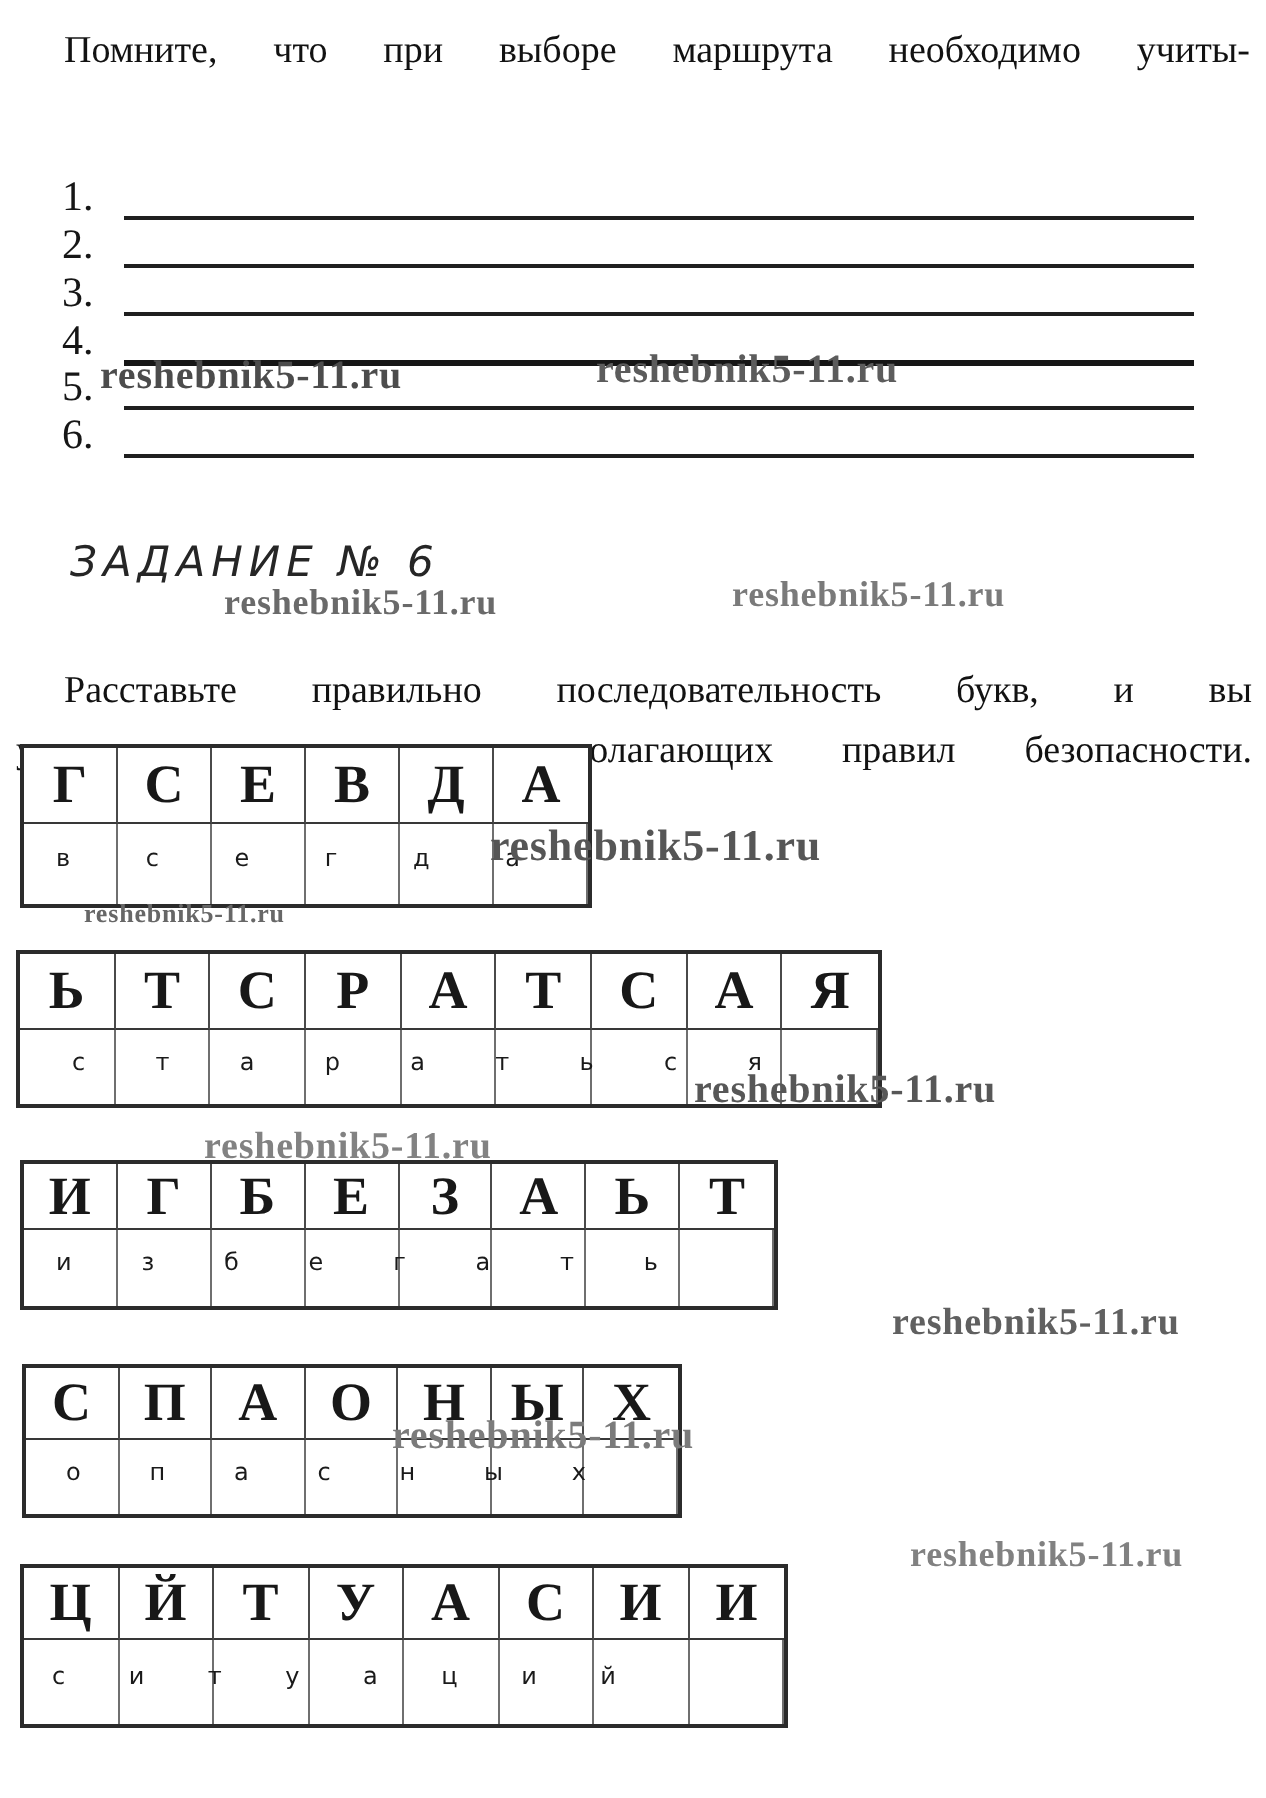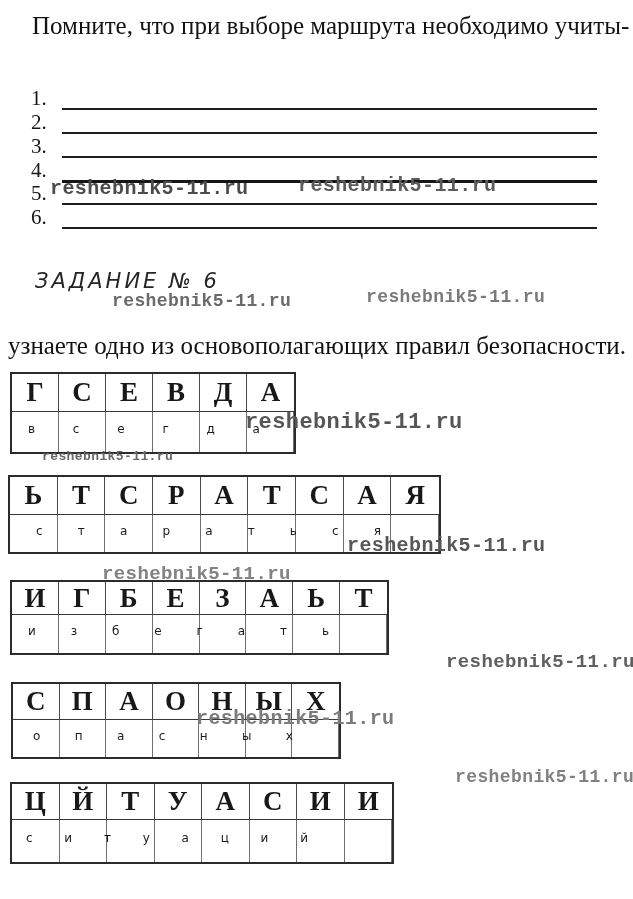--- a/index.html
+++ b/index.html
@@ -1,21 +1,21 @@
 <!DOCTYPE html>
 <html><head>
 <meta charset="utf-8">
 <style>
   html,body{margin:0;padding:0;}
   body{
     width:633px;height:899px;position:relative;background:#ffffff;
     font-family:"Liberation Serif", serif;color:#141414;overflow:hidden;
   }
   
-  .para{position:absolute;font-size:25px;line-height:29.5px;color:#121212;}
+  .para{position:absolute;font-size:19px;line-height:29.5px;color:#121212;}
   .para .tline{white-space:nowrap;}
   .jl{text-align:justify;text-align-last:justify;white-space:normal;}
   .indent1{text-indent:24px;}
   #intro{left:8px;top:11px;width:617px;}
   #instruction{left:8px;top:331px;width:618px;}
   
   .nrow{position:absolute;left:0;width:633px;height:26px;}
   .nrow .num{position:absolute;left:31px;top:0;font-size:21px;color:#161616;}
   .nrow .rule{position:absolute;left:62px;width:535px;top:22px;height:1.5px;background:#1f1f1f;}
   .nrow1{top:86px;} .nrow2{top:110px;} .nrow3{top:134px;}
@@ -44,21 +44,21 @@
     display:flex;justify-content:space-between;align-items:center;
     font-family:"DejaVu Sans",sans-serif;font-size:12px;color:#1a1a1a;
   }
   .table1{left:10px;top:372px;width:282px;--topH:38px;--botH:40px;--padL:16px;--padR:34px;}
   .table2{left:8px; top:475px;width:429px;--topH:38px;--botH:37px;--padL:26px;--padR:58px;}
   .table3{left:10px;top:580px;width:375px;--topH:33px;--botH:38px;--padL:16px;--padR:58px;}
   .table4{left:11px;top:682px;width:326px;--topH:36px;--botH:37px;--padL:20px;--padR:46px;}
   .table5{left:10px;top:782px;width:380px;--topH:36px;--botH:42px;--padL:14px;--padR:84px;}
   
   .wm{
-    position:absolute;font-family:Liberation Mono, monospace;font-weight:bold;
+    position:absolute;font-family:Liberation Serif, serif;font-weight:bold;
     letter-spacing:0.4px;white-space:nowrap;user-select:none;
   }
   .wm1 {left:50px; top:177px;font-size:20px;color:#4c4c4c;}
   .wm2 {left:298px;top:174px;font-size:20px;color:#5c5c5c;}
   .wm3 {left:112px;top:291px;font-size:18px;color:#6a6a6a;}
   .wm4 {left:366px;top:287px;font-size:18px;color:#7a7a7a;}
   .wm5 {left:245px;top:410px;font-size:22px;color:#565656;}
   .wm6 {left:42px; top:449px;font-size:13px;color:#676767;}
   .wm7 {left:347px;top:534px;font-size:20px;color:#575757;}
   .wm8 {left:102px;top:563px;font-size:19px;color:#828282;}
@@ -96,20 +96,21 @@
   </div>
   <div class="nrow nrow6">
     <span class="num">6.</span>
     <div class="rule"></div>
   </div>
 </div>
 
 <div id="task-heading">ЗАДАНИЕ № 6</div>
 
 <div id="instruction" class="para">
+  <div class="tline jl indent1">Расставьте правильно последовательность букв, и вы</div>
   <div class="tline jl">узнаете одно из основополагающих правил безопасности.</div>
 </div>
 
 <div>
     <div class="ltable table1">
       <div class="trow" style="grid-template-columns: repeat(6, 1fr);">
         <div class="cell topcell">Г</div>
         <div class="cell topcell">С</div>
         <div class="cell topcell">Е</div>
         <div class="cell topcell">В</div>

